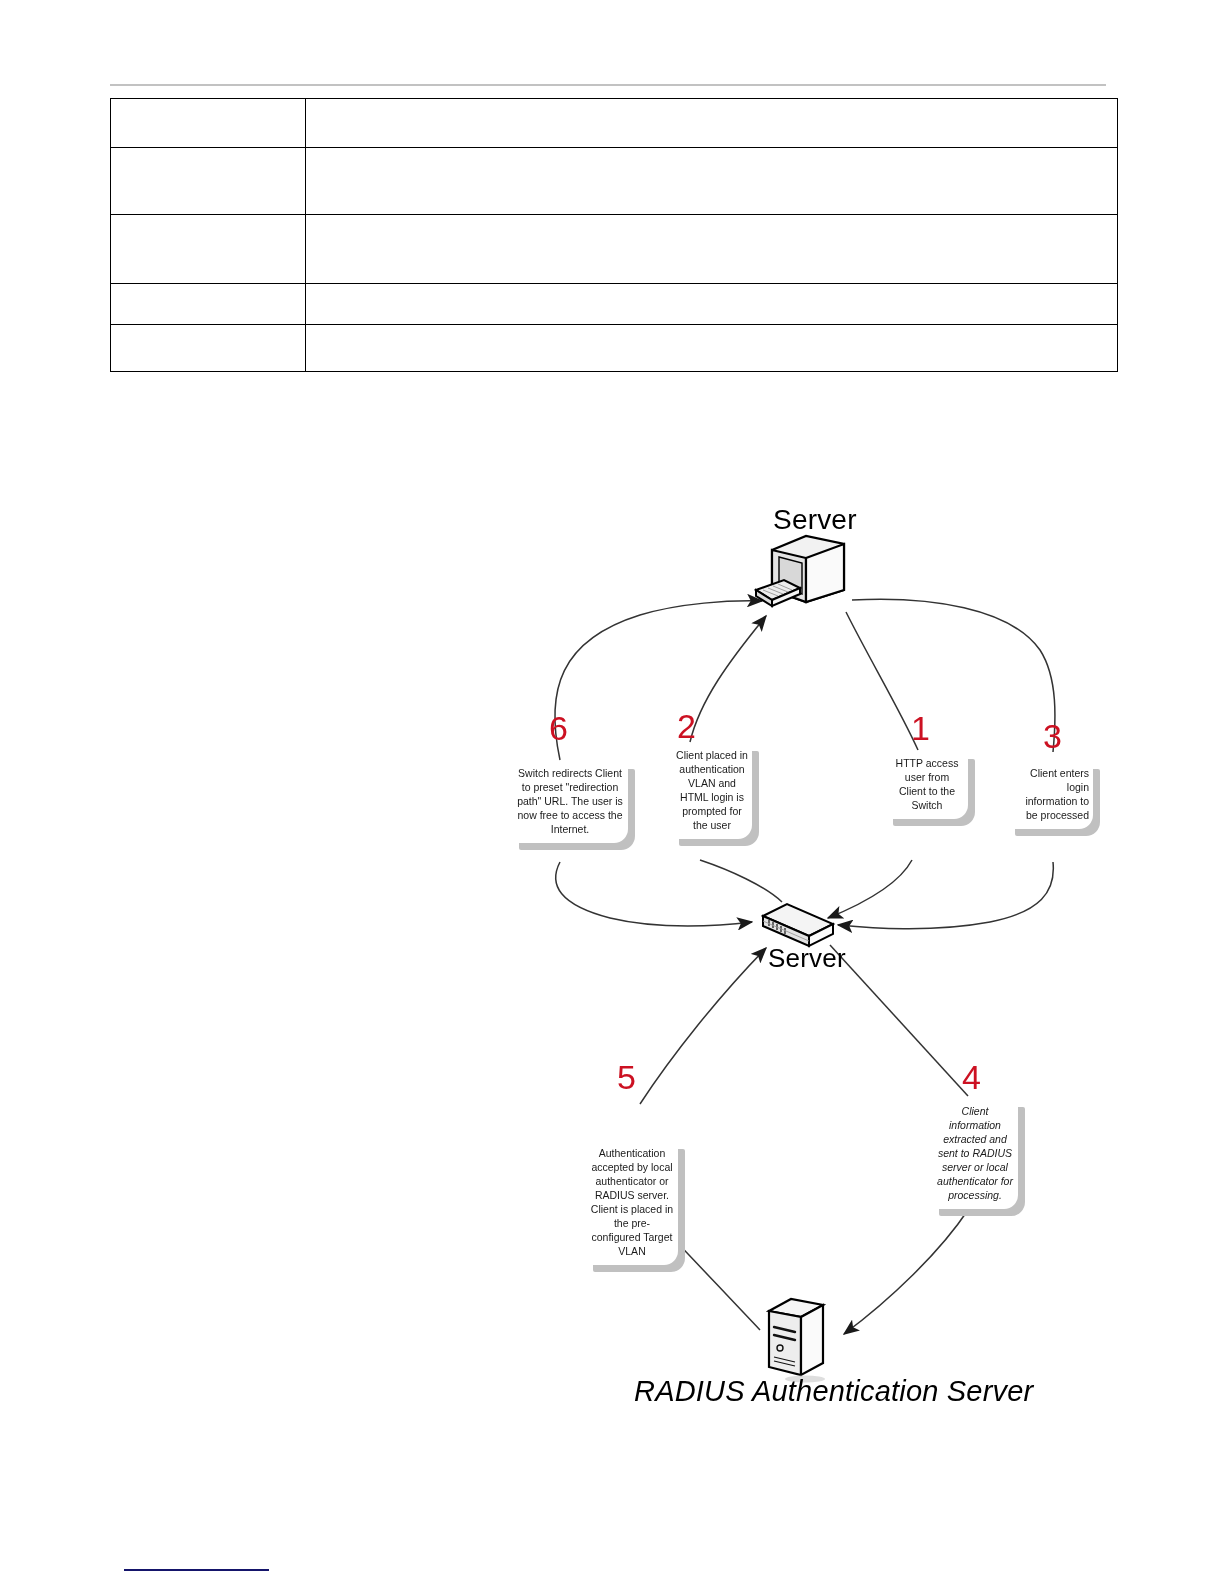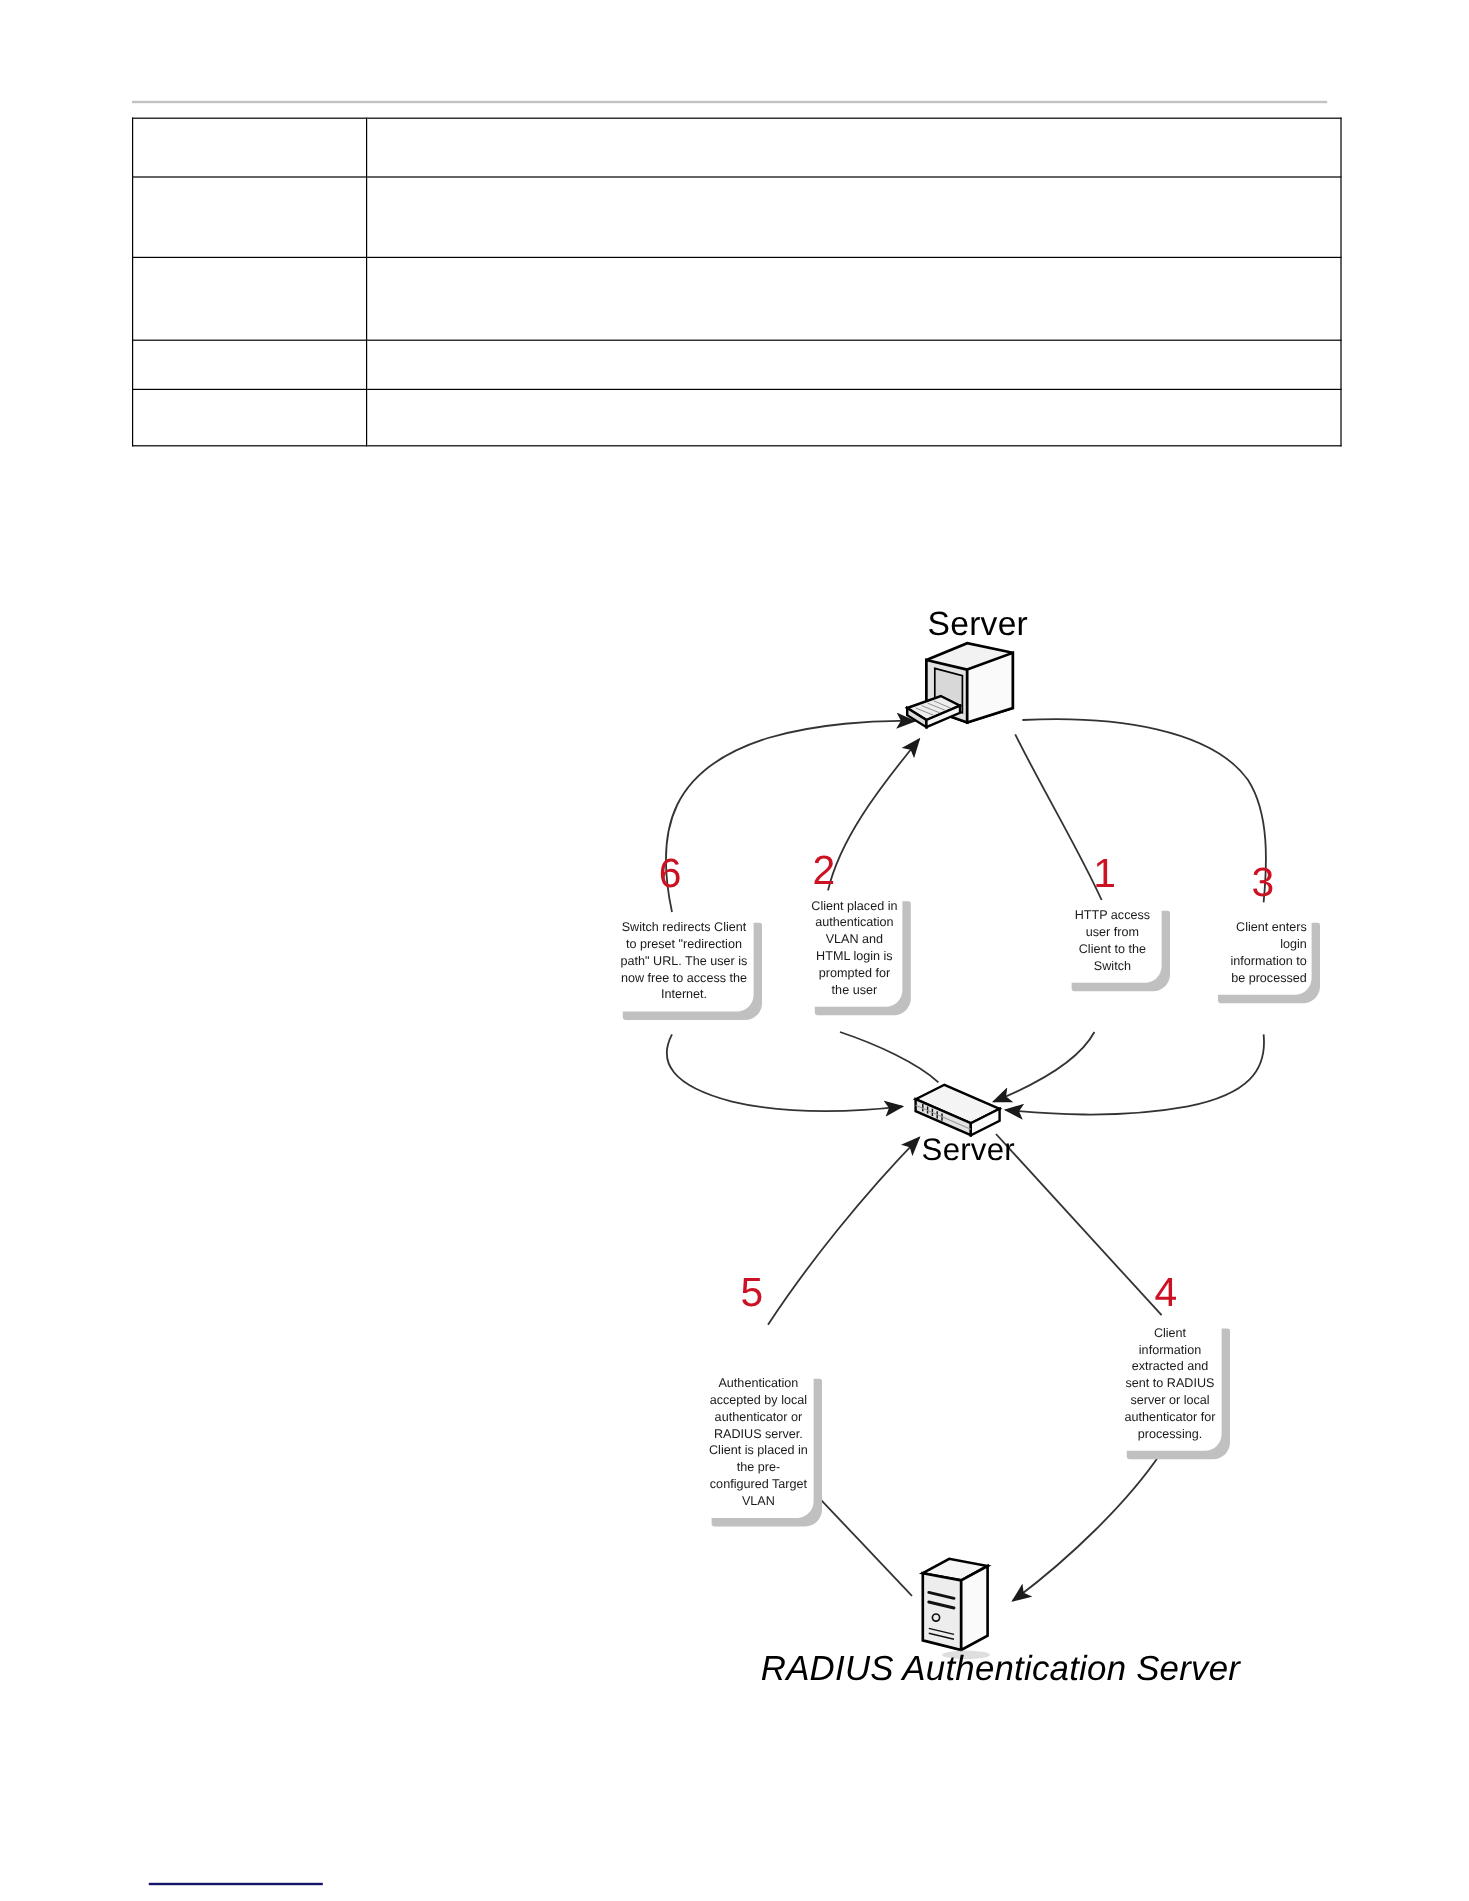--- a/index.html
+++ b/index.html
@@ -107,21 +107,21 @@
     padding: 5px 4px 6px 4px;
     box-sizing: border-box;
     font-family: "Liberation Sans", sans-serif;
   }
 
   #callout-6 { left: 512px; top: 762px; width: 116px; }
   #callout-2 { left: 655px; top: 744px; width: 80px; margin-left: 17px;  }
   #callout-1 { left: 886px; top: 752px; width: 82px;  }
   #callout-3 { left: 1008px; top: 762px; width: 85px; text-align: right; }
   #callout-5 { left: 586px; top: 1142px; width: 92px; }
-  #callout-4 { left: 932px; top: 1100px; width: 86px; }
+  #callout-4 { left: 932px; top: 1100px; width: 86px; font-style: italic; }
 
   
   .device { position: absolute; }
   #client-icon { left: 754px; top: 528px; }
   #switch-icon { left: 757px; top: 900px; }
   #server-icon { left: 757px; top: 1295px; }
 
   
   .footnote-rule {
     position: absolute;

